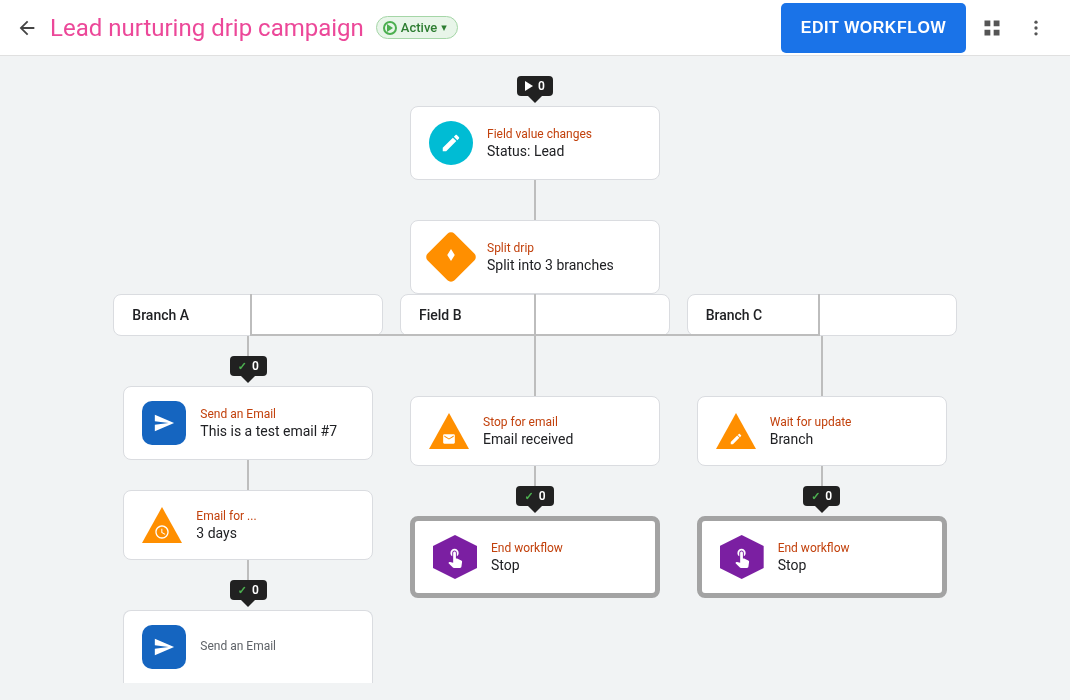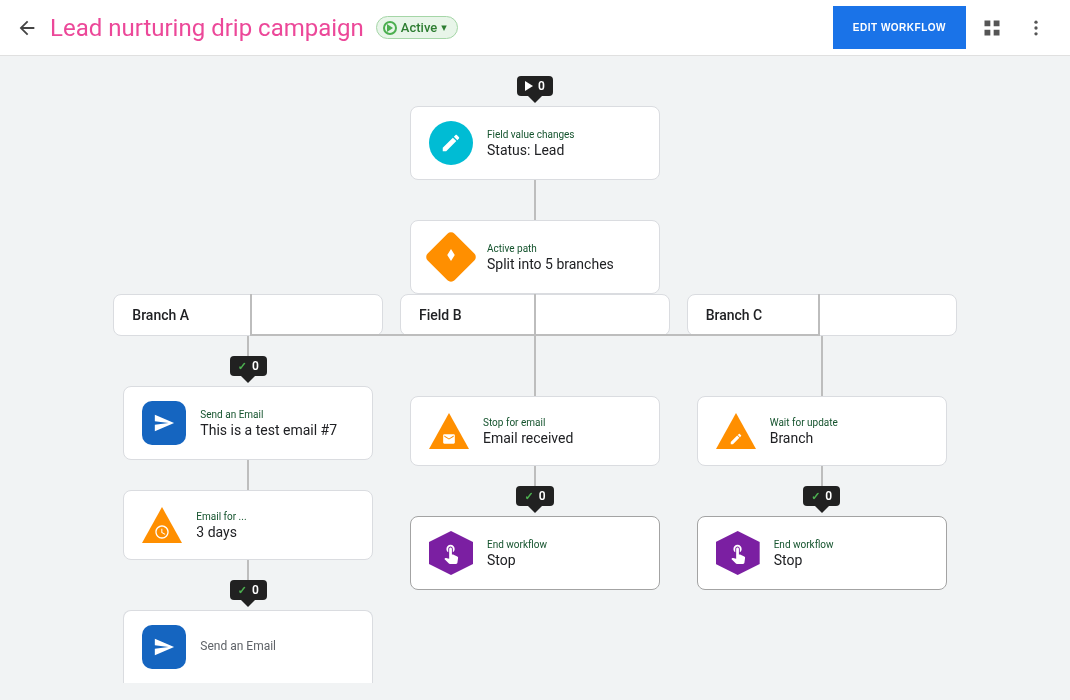--- a/index.html
+++ b/index.html
@@ -73,23 +73,23 @@
     }
     .header-right {
       display: flex;
       align-items: center;
       gap: 8px;
     }
     .edit-btn {
       background: #1a73e8;
       color: #fff;
       border: none;
-      border-radius: 0;
+      border-radius: 5px;
       padding: 16px 20px;
-      font-size: 10px;
+      font-size: 16px;
       font-weight: 600;
       letter-spacing: 0.5px;
       cursor: pointer;
       text-transform: uppercase;
     }
     .icon-btn {
       width: 36px;
       height: 36px;
       border-radius: 50%;
       display: flex;
@@ -132,22 +132,22 @@
       align-items: center;
       justify-content: center;
       flex-shrink: 0;
       font-size: 20px;
     }
     .node-icon.teal { background: #00bcd4; color: #fff; }
     .node-icon.blue { background: #1565c0; color: #fff; }
 
     .node-text {}
     .node-label {
-      font-size: 10px;
-      color: #14532d;
+      font-size: 12px;
+      color: #c2410c;
       margin-bottom: 2px;
     }
     .node-value {
       font-size: 14px;
       font-weight: 400;
       color: #202124;
     }
 
     
     .counter-badge {
@@ -201,21 +201,21 @@
       padding: 12px 18px;
       width: 270px;
       font-size: 14px;
       font-weight: 500;
       color: #202124;
     }
 
     
     .end-node {
       background: #fff;
-      border: 1px solid #a3a3a3;
+      border: 5px solid #a3a3a3;
       border-radius: 8px;
       display: flex;
       align-items: center;
       gap: 14px;
       padding: 14px 18px;
       min-width: 250px;
       max-width: 270px;
     }
 
     
@@ -322,22 +322,22 @@
     <div class="node-card">
       <div style="position:relative;width:44px;height:44px;flex-shrink:0;display:flex;align-items:center;justify-content:center;">
         <div class="pencil-diamond"></div>
         <span class="pencil-sym">
           <svg width="18" height="18" viewBox="0 0 24 24" fill="white">
               <path d="M17 12l-5-8-5 8h10zM7 12l5 8 5-8H7z"></path>
             </svg>
         </span>
       </div>
       <div class="node-text">
-        <div class="node-label">Active path</div>
-        <div class="node-value">Split into 5 branches</div>
+        <div class="node-label">Split drip</div>
+        <div class="node-value">Split into 3 branches</div>
       </div>
     </div>
 
   </div>
 
   <div style="position:relative;width:860px;height:40px;display:flex;align-items:flex-start;justify-content:center;">
 
     <div style="position:absolute;top:0;left:50%;width:2px;height:40px;background:#bdbdbd;transform:translateX(-50%);"></div>
 
     <div style="position:absolute;top:40px;left:145px;right:145px;height:2px;background:#bdbdbd;"></div>

